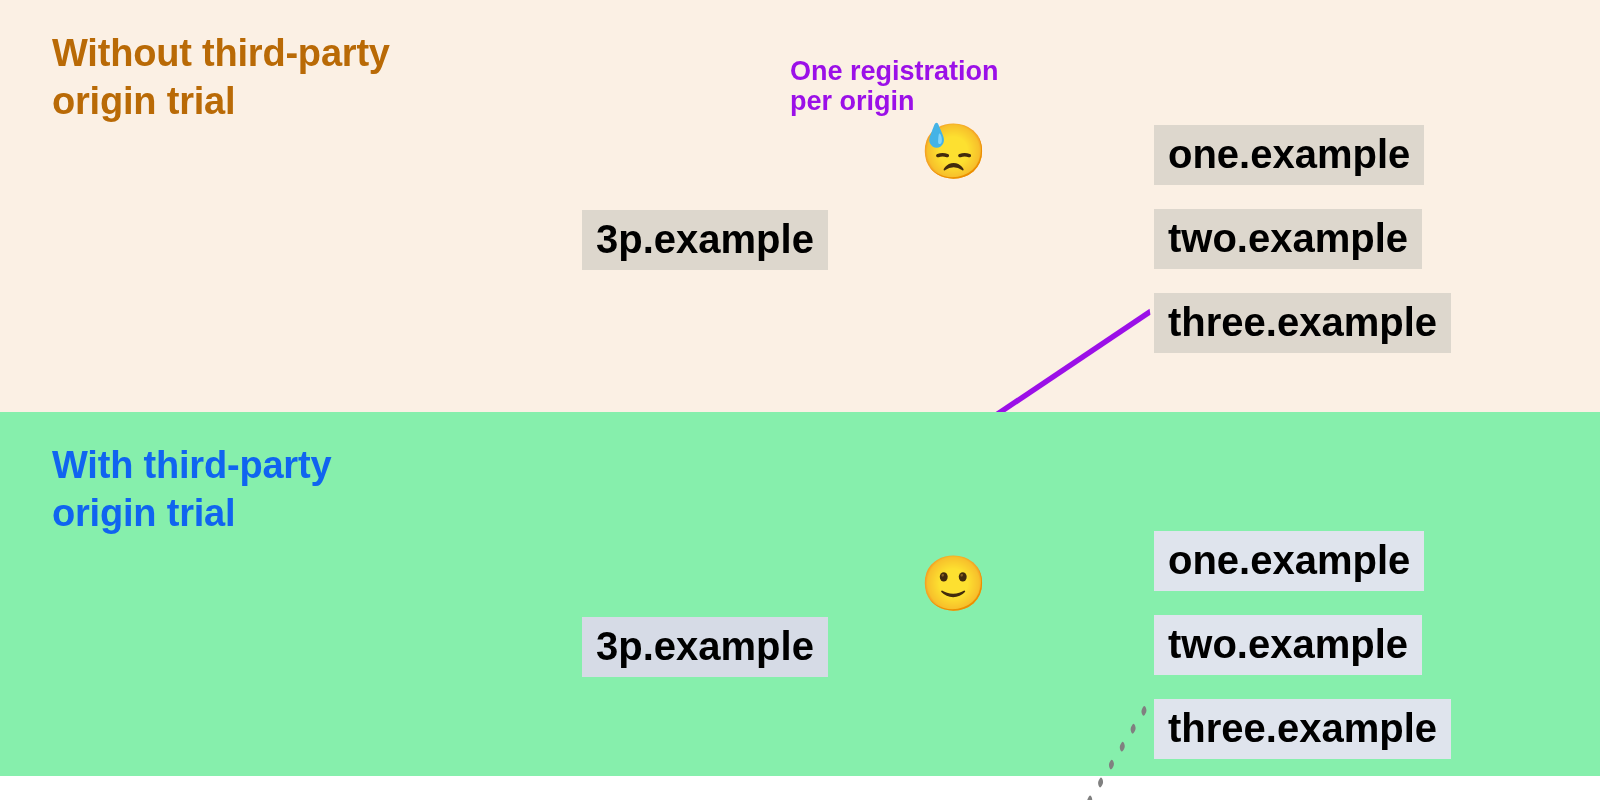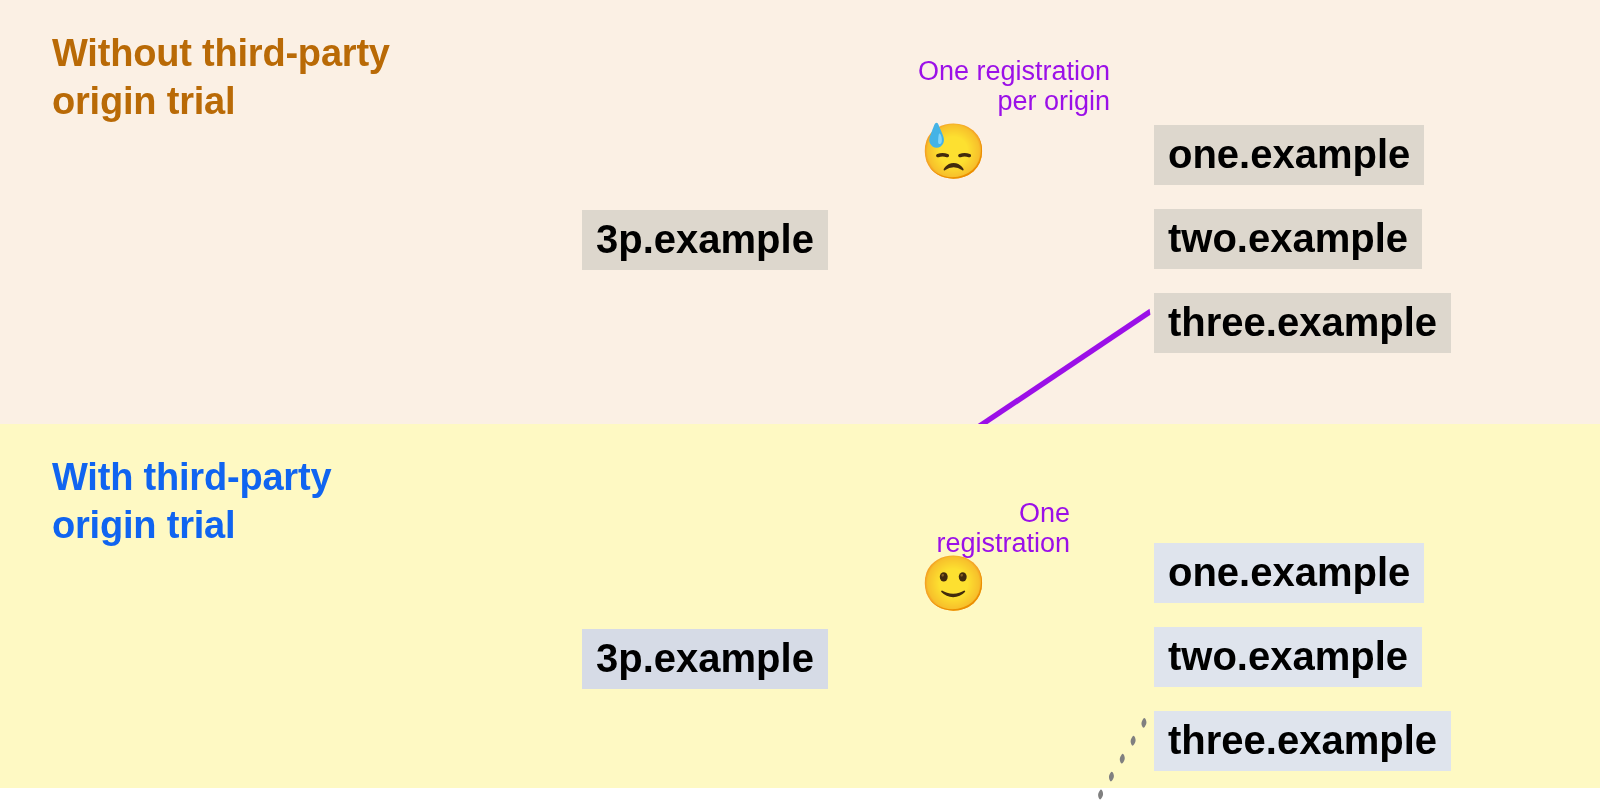--- a/index.html
+++ b/index.html
@@ -24,23 +24,23 @@
     position: absolute;
     left: 0;
     width: 1600px;
   }
   .panel-without {
     top: 0;
     height: 429px;
     background: #fbf0e4;
   }
   .panel-with {
-    top: 424px;
+    top: 412px;
     height: 364px;
-    background: #fef9c3;
+    background: #86efac;
   }
 
   .panel-heading {
     position: absolute;
     left: 52px;
     top: 30px;
     font-size: 38px;
     font-weight: bold;
     line-height: 1.26;
     letter-spacing: -0.2px;
@@ -71,24 +71,24 @@
 
   
   .t-source { left: 582px; top: 205px; }
   .t-one    { left: 1154px; top: 119px; }
   .t-two    { left: 1154px; top: 203px; }
   .t-three  { left: 1154px; top: 287px; }
 
   .callout {
     position: absolute;
     font-size: 27px;
-    font-weight: normal;
+    font-weight: bold;
     color: #9b10e8;
     line-height: 1.12;
-    text-align: right;
+    text-align: left;
     white-space: pre-line;
   }
   .callout-without { left: 790px; top: 56px; width: 320px; }
   .callout-with    { left: 830px; top: 74px; width: 240px; }
 
   .emoji {
     position: absolute;
     font-size: 54px;
     line-height: 1;
     user-select: none;
@@ -140,22 +140,20 @@
     <div class="panel-heading heading-with">With third-party
 origin trial</div>
 
     <svg class="edges" viewBox="0 0 1600 396" width="1600" height="396" preserveAspectRatio="none">
       <line x1="900" y1="228" x2="1042" y2="228" stroke="#9b10e8" stroke-width="4"></line>
       <line x1="1046" y1="228" x2="1150" y2="143" stroke="#808080" stroke-width="4" stroke-linecap="round" stroke-dasharray="1 13"></line>
       <line x1="1046" y1="228" x2="1150" y2="228" stroke="#808080" stroke-width="4" stroke-linecap="round" stroke-dasharray="1 13"></line>
       <line x1="1046" y1="228" x2="1150" y2="313" stroke="#808080" stroke-width="4" stroke-linecap="round" stroke-dasharray="1 13"></line>
     </svg>
 
-    <div class="callout callout-with">One
-registration</div>
 
     <div class="node node-blue t-source">3p.example</div>
 
     <div class="node node-blue-light t-one">one.example</div>
 
     <div class="node node-blue-light t-two">two.example</div>
 
     <div class="node node-blue-light t-three">three.example</div>
   </div>
 

